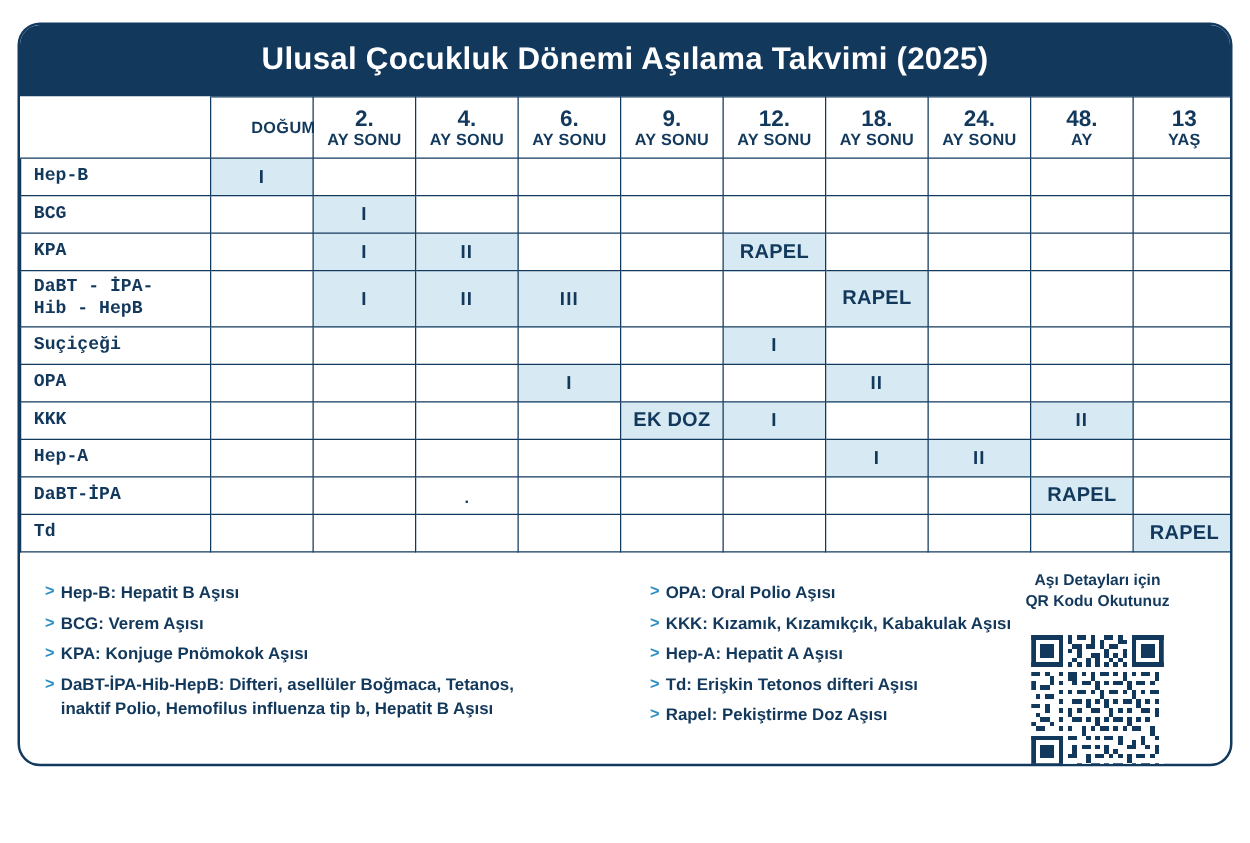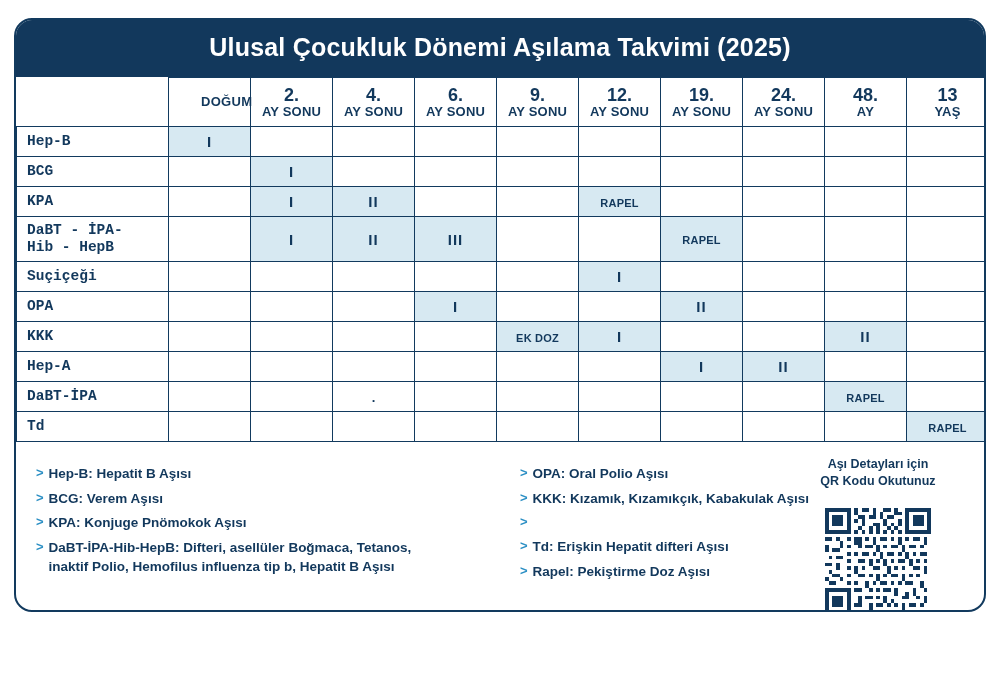--- a/index.html
+++ b/index.html
@@ -99,21 +99,21 @@
   tbody tr.tall td { height: 44px; }
   td.fill {
     background: #d7e9f2;
   }
   td .mark {
     font-size: 15px;
     font-weight: bold;
     letter-spacing: 1px;
   }
   td .tag {
-    font-size: 11px;
+    font-size: 16px;
     font-weight: bold;
     letter-spacing: 0.2px;
   }
   td .dot {
     font-size: 13px;
     font-weight: bold;
   }
   .legend {
     position: relative;
     padding: 22px 20px 24px 20px;
@@ -211,21 +211,21 @@
             </th>
             <th>
               <span class="big">9.</span>
               <span class="sub">AY SONU</span>
             </th>
             <th>
               <span class="big">12.</span>
               <span class="sub">AY SONU</span>
             </th>
             <th>
-              <span class="big">19.</span>
+              <span class="big">18.</span>
               <span class="sub">AY SONU</span>
             </th>
             <th>
               <span class="big">24.</span>
               <span class="sub">AY SONU</span>
             </th>
             <th>
               <span class="big">48.</span>
               <span class="sub">AY</span>
             </th>
@@ -394,24 +394,25 @@
             <div class="legend-item">
               <span class="chev">&gt;</span>
               <span class="txt">OPA: Oral Polio Aşısı</span>
             </div>
             <div class="legend-item">
               <span class="chev">&gt;</span>
               <span class="txt">KKK: Kızamık, Kızamıkçık, Kabakulak Aşısı</span>
             </div>
             <div class="legend-item">
               <span class="chev">&gt;</span>
-            </div>
-            <div class="legend-item">
-              <span class="chev">&gt;</span>
-              <span class="txt">Td: Erişkin Hepatit difteri Aşısı</span>
+              <span class="txt">Hep-A: Hepatit A Aşısı</span>
+            </div>
+            <div class="legend-item">
+              <span class="chev">&gt;</span>
+              <span class="txt">Td: Erişkin Tetonos difteri Aşısı</span>
             </div>
             <div class="legend-item">
               <span class="chev">&gt;</span>
               <span class="txt">Rapel: Pekiştirme Doz Aşısı</span>
             </div>
           </div>
       </div>
 
       <div class="qr-block">
         <div class="qr-caption">Aşı Detayları için

